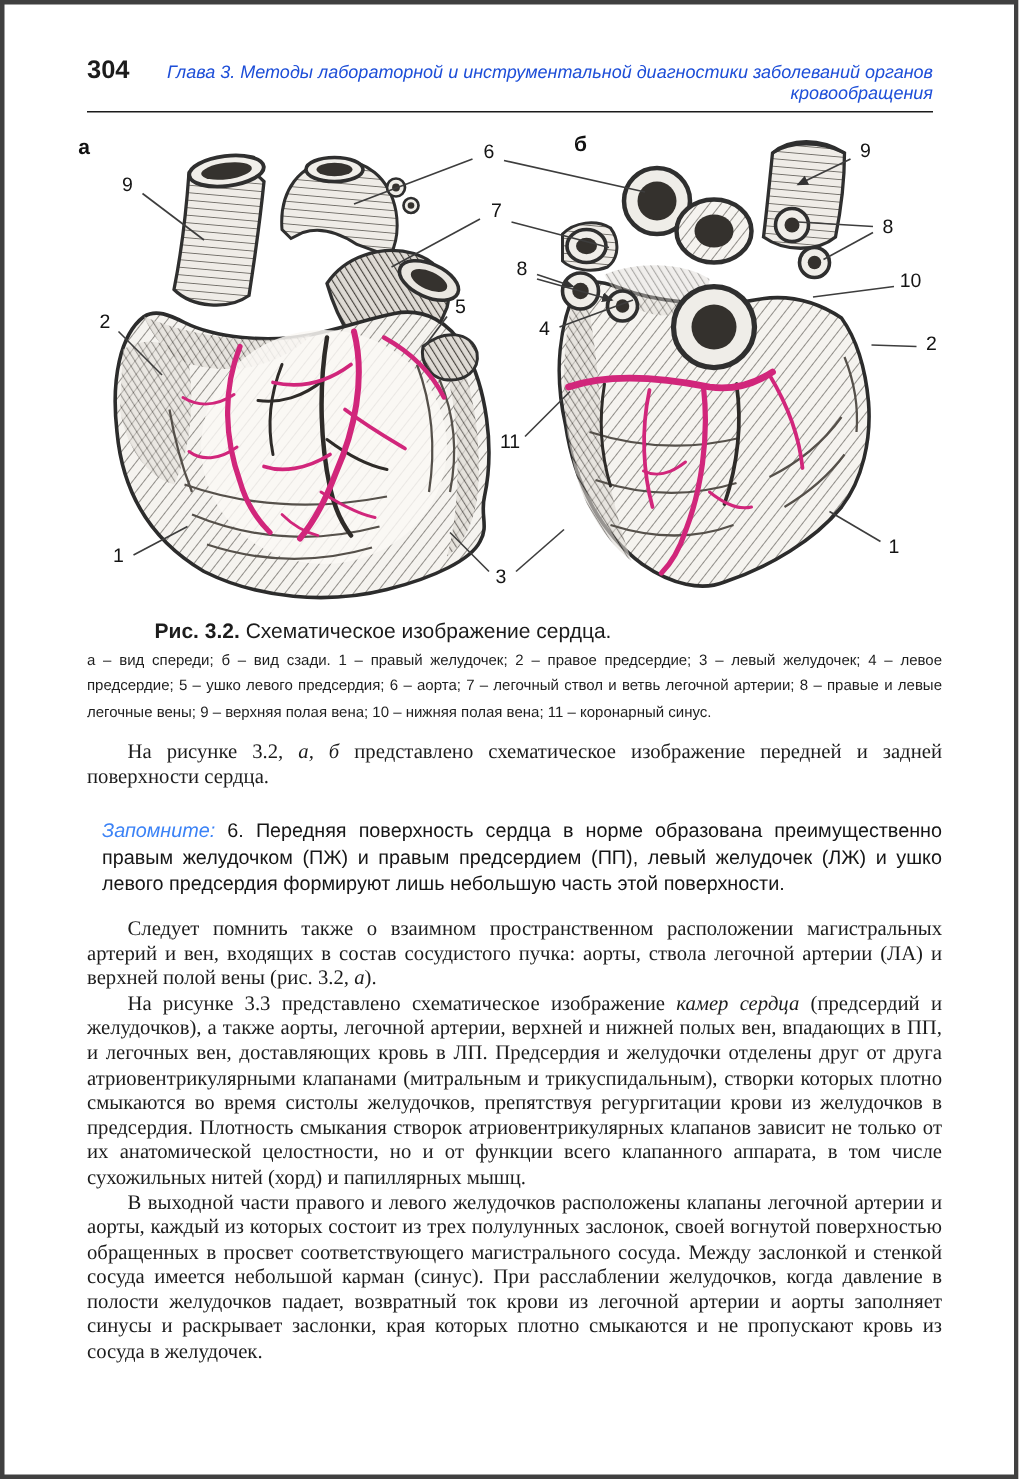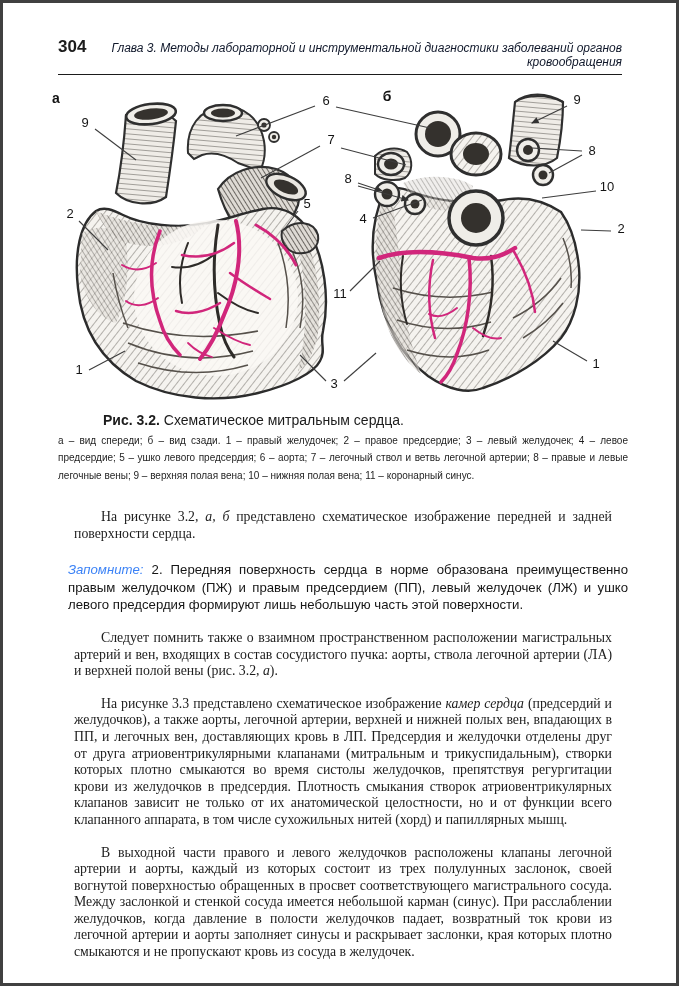--- a/index.html
+++ b/index.html
@@ -10,21 +10,21 @@
   }
   
   .pagehead{
     position:absolute;top:34px;left:55px;right:54px;
     display:flex;align-items:baseline;
     border-bottom:1.5px solid #1b1b1b;padding-bottom:5px;
   }
   .pagenum{font-family:"Liberation Sans",sans-serif;font-weight:bold;font-size:17px;}
   .running{
     flex:1;text-align:right;font-family:"Liberation Sans",sans-serif;
-    font-style:italic;font-size:12px;color:#0f172a;
+    font-style:italic;font-size:12px;color:#1d4ed8;
   }
   
   .figure{position:absolute;top:85px;left:40px;width:600px;height:322px;}
   .figure svg{position:absolute;left:0;top:0;}
   .leader{stroke:#3d3d3d;stroke-width:1.1;fill:none;}
   .callout-num{
     font-family:"Liberation Sans",sans-serif;font-size:13px;fill:#141414;
     text-anchor:middle;dominant-baseline:middle;
   }
   .panel-letter{
@@ -33,21 +33,21 @@
   }
   
   .caption{position:absolute;top:409px;left:55px;width:570px;
     font-family:"Liberation Sans",sans-serif;}
   .cap-title{font-size:14px;line-height:17px;}
   .cap-title b{font-weight:bold;padding-left:45px;}
   .cap-details{margin-top:3px;font-size:10px;line-height:17.4px;text-align:justify;color:#1e1e1e;}
   
   .bodytext{position:absolute;top:490px;left:55px;width:570px;}
   .bodytext p{
-    margin:16px;font-size:13.8px;line-height:16.6px;text-align:justify;text-indent:27px;
+    margin:0;font-size:13.8px;line-height:16.6px;text-align:justify;text-indent:27px;
   }
   .it{font-style:italic;}
   .memo{
     margin:19px 0 13px 10px;
     font-family:"Liberation Sans",sans-serif;font-size:13.2px;line-height:17.6px;
     text-align:justify;color:#161616;
   }
   .memo-label{font-style:italic;color:#3b82f6;}
   .memo-item2{margin-top:0;}
 </style>
@@ -236,32 +236,32 @@
         <line x1="330" y1="130" x2="379" y2="112" class="leader"></line>
         <text x="320" y="132" class="callout-num">4</text>
         <line x1="544" y1="273" x2="510" y2="253" class="leader"></line>
         <text x="553" y="277" class="callout-num">1</text>
       </svg>
   </div>
 
   <div class="caption">
     <div class="cap-title">
       <b>Рис. 3.2.</b>
-      <span>Схематическое митральным сердца.</span>
+      <span>Схематическое изображение сердца.</span>
     </div>
     <div class="cap-details">а – вид спереди; б – вид сзади. 1 – правый желудочек; 2 – правое предсердие; 3 – левый желудочек; 4 – левое предсердие; 5 – ушко левого предсердия; 6 – аорта; 7 – легочный ствол и ветвь легочной артерии; 8 – правые и левые легочные вены; 9 – верхняя полая вена; 10 – нижняя полая вена; 11 – коронарный синус.</div>
   </div>
 
   <div class="bodytext">
     <p id="para-intro"><span>На рисунке 3.2, </span><span class="it">а, б</span><span> представлено схематическое изображение передней и задней поверхности сердца.</span></p>
 
     <div class="memo">
       <div>
         <span class="memo-label">Запомните:</span>
-        <span>2. Передняя поверхность сердца в норме образована преимущественно правым желудочком (ПЖ) и правым предсердием (ПП), левый желудочек (ЛЖ) и ушко левого предсердия формируют лишь небольшую часть этой поверхности.</span>
+        <span>6. Передняя поверхность сердца в норме образована преимущественно правым желудочком (ПЖ) и правым предсердием (ПП), левый желудочек (ЛЖ) и ушко левого предсердия формируют лишь небольшую часть этой поверхности.</span>
       </div>
     </div>
 
     <div id="body-after">
         <p><span>Следует помнить также о взаимном пространственном расположении магистральных артерий и вен, входящих в состав сосудистого пучка: аорты, ствола легочной артерии (ЛА) и верхней полой вены (рис. 3.2, </span><span class="it">а</span><span>).</span></p>
         <p><span>На рисунке 3.3 представлено схематическое изображение </span><span class="it">камер сердца</span><span> (предсердий и желудочков), а также аорты, легочной артерии, верхней и нижней полых вен, впадающих в ПП, и легочных вен, доставляющих кровь в ЛП. Предсердия и желудочки отделены друг от друга атриовентрикулярными клапанами (митральным и трикуспидальным), створки которых плотно смыкаются во время систолы желудочков, препятствуя регургитации крови из желудочков в предсердия. Плотность смыкания створок атриовентрикулярных клапанов зависит не только от их анатомической целостности, но и от функции всего клапанного аппарата, в том числе сухожильных нитей (хорд) и папиллярных мышц.</span></p>
         <p><span>В выходной части правого и левого желудочков расположены клапаны легочной артерии и аорты, каждый из которых состоит из трех полулунных заслонок, своей вогнутой поверхностью обращенных в просвет соответствующего магистрального сосуда. Между заслонкой и стенкой сосуда имеется небольшой карман (синус). При расслаблении желудочков, когда давление в полости желудочков падает, возвратный ток крови из легочной артерии и аорты заполняет синусы и раскрывает заслонки, края которых плотно смыкаются и не пропускают кровь из сосуда в желудочек.</span></p>
       </div>
   </div>
 

